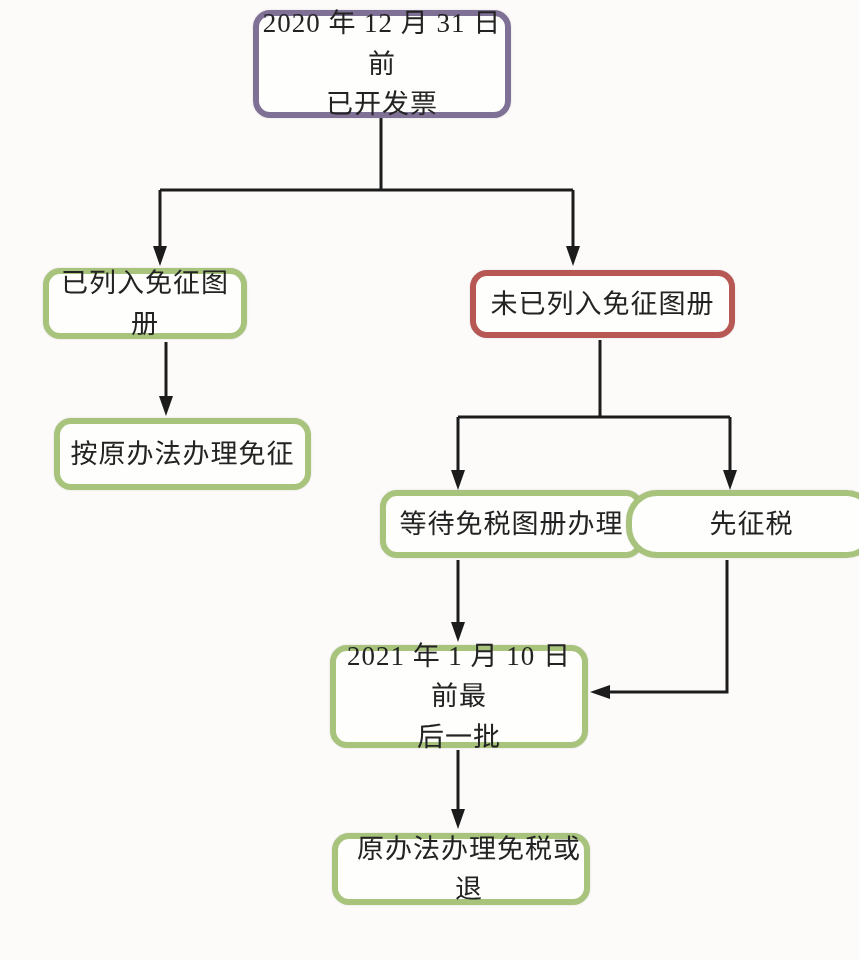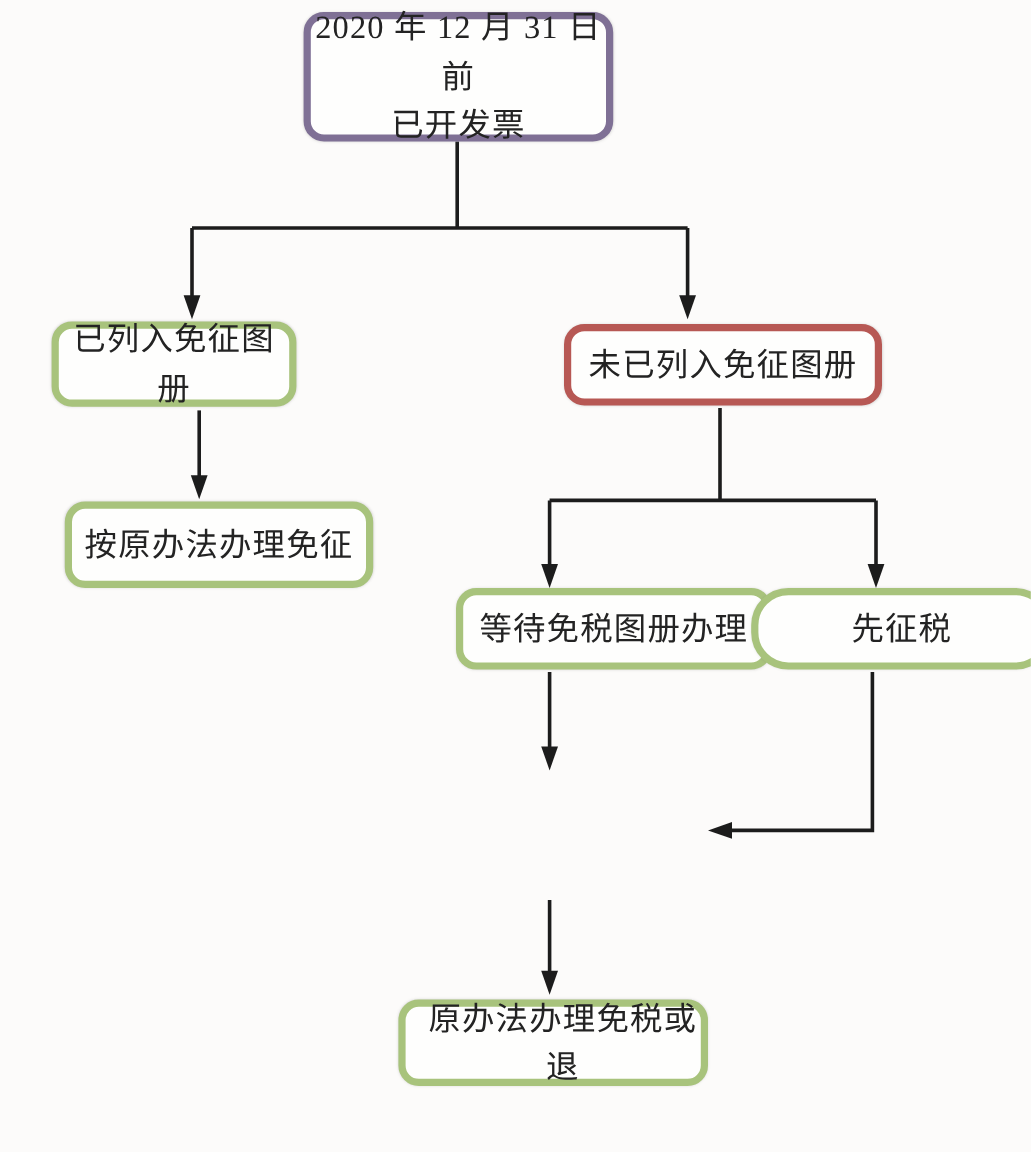--- a/index.html
+++ b/index.html
@@ -131,18 +131,22 @@
   </div>
 
   <div class="node green" id="node-wait-album">
     <span class="node-label">等待免税图册办理</span>
   </div>
 
   <div class="node green" id="node-tax-first">
     <span class="node-label">先征税</span>
   </div>
 
+  <div class="node green" id="node-last-batch">
+    <span class="node-label">2021 年 1 月 10 日前最
+后一批</span>
+  </div>
 
   <div class="node green" id="node-final">
     <span class="node-label">原办法办理免税或退</span>
   </div>
 
 </div>
 
 </body></html>

